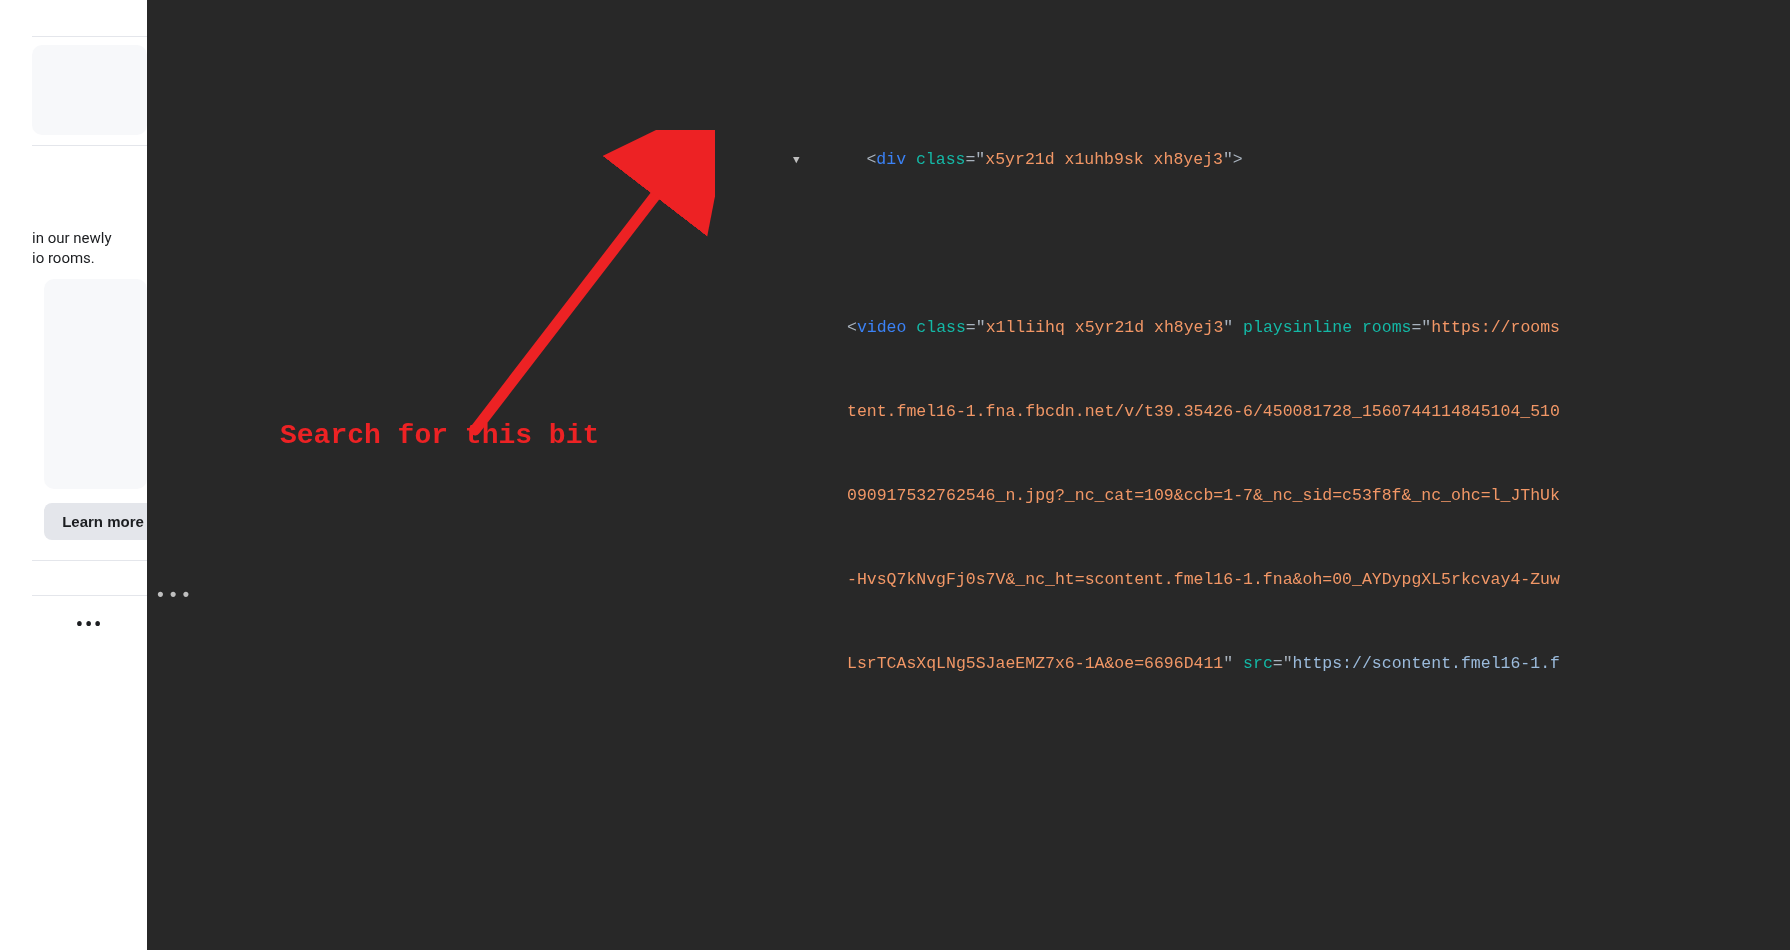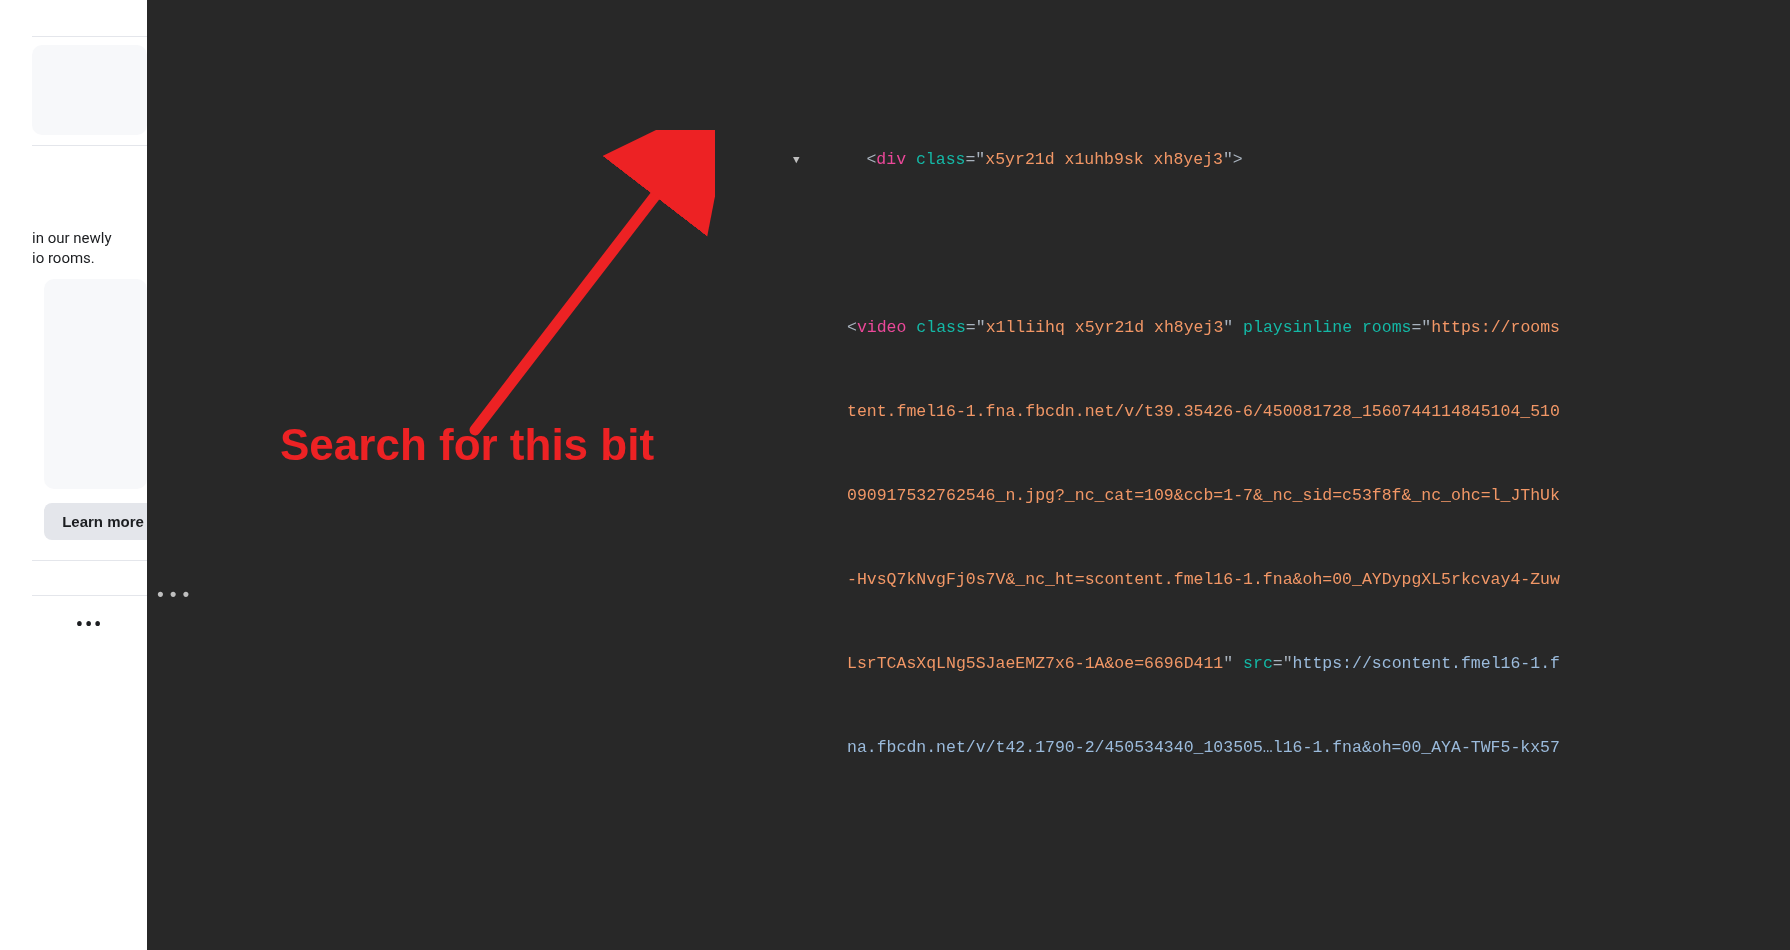--- a/index.html
+++ b/index.html
@@ -98,32 +98,32 @@
   position: relative;
 }
 .wrap1 { padding-left: 700px; }
 .cont-700 { padding-left: 700px; }
 .disclosure {
   position: absolute;
   color: #bfbfbf;
   font-size: 11px;
 }
 .punct { color: #a8b2bd; }
-.tag { color: #ec4899; }
+.tag { color: #3b82f6; }
 .attr-name { color: #14b8a6; }
 .attr-value { color: #f29766; }
 .link { color: #9bbbdc; text-decoration-color: #6a7a8a; }
 .annotation-text {
   position: absolute;
   left: 280px;
   top: 420px;
   color: #ed2224;
-  font-size: 44px;
+  font-size: 28px;
   font-weight: 700;
-  font-family: Liberation Sans, sans-serif;
+  font-family: Liberation Mono, monospace;
 }
 .annotation-arrow {
   position: absolute;
   left: 455px;
   top: 130px;
   pointer-events: none;
 }
 </style>
 </head>
 <body>
@@ -155,21 +155,20 @@
     <div class="line">
       <span class="disclosure" style="left:646px">▼</span><span class="punct">&lt;</span><span class="tag">div</span> <span class="attr-name">class</span><span class="punct">="</span><span class="attr-value">x5yr21d x1uhb9sk xh8yej3</span><span class="punct">"&gt;</span>
     </div>
 
     
     <div class="line wrap1"><span class="punct">&lt;</span><span class="tag">video</span> <span class="attr-name">class</span><span class="punct">="</span><span class="attr-value">x1lliihq x5yr21d xh8yej3</span><span class="punct">"</span> <span class="attr-name">playsinline</span> <span class="attr-name">rooms</span><span class="punct">="</span><span class="attr-value">https://rooms</span></div>
     <div class="line cont-700"><span class="attr-value">tent.fmel16-1.fna.fbcdn.net/v/t39.35426-6/450081728_1560744114845104_510</span></div>
     <div class="line cont-700"><span class="attr-value">090917532762546_n.jpg?_nc_cat=109&amp;ccb=1-7&amp;_nc_sid=c53f8f&amp;_nc_ohc=l_JThUk</span></div>
     <div class="line cont-700"><span class="attr-value">-HvsQ7kNvgFj0s7V&amp;_nc_ht=scontent.fmel16-1.fna&amp;oh=00_AYDypgXL5rkcvay4-Zuw</span></div>
     <div class="line cont-700"><span class="attr-value">LsrTCAsXqLNg5SJaeEMZ7x6-1A&amp;oe=6696D411</span><span class="punct">"</span> <span class="attr-name">src</span><span class="punct">="</span><span class="link">https://scontent.fmel16-1.f</span></div>
-    <div class="line cont-700"><span class="link">na.fbcdn.net/v/t42.1790-2/450534340_103505…l16-1.fna&amp;oh=00_AYA-TWF5-kx57</span></div>
 
     
     
 
     
     
     
 
     
     

